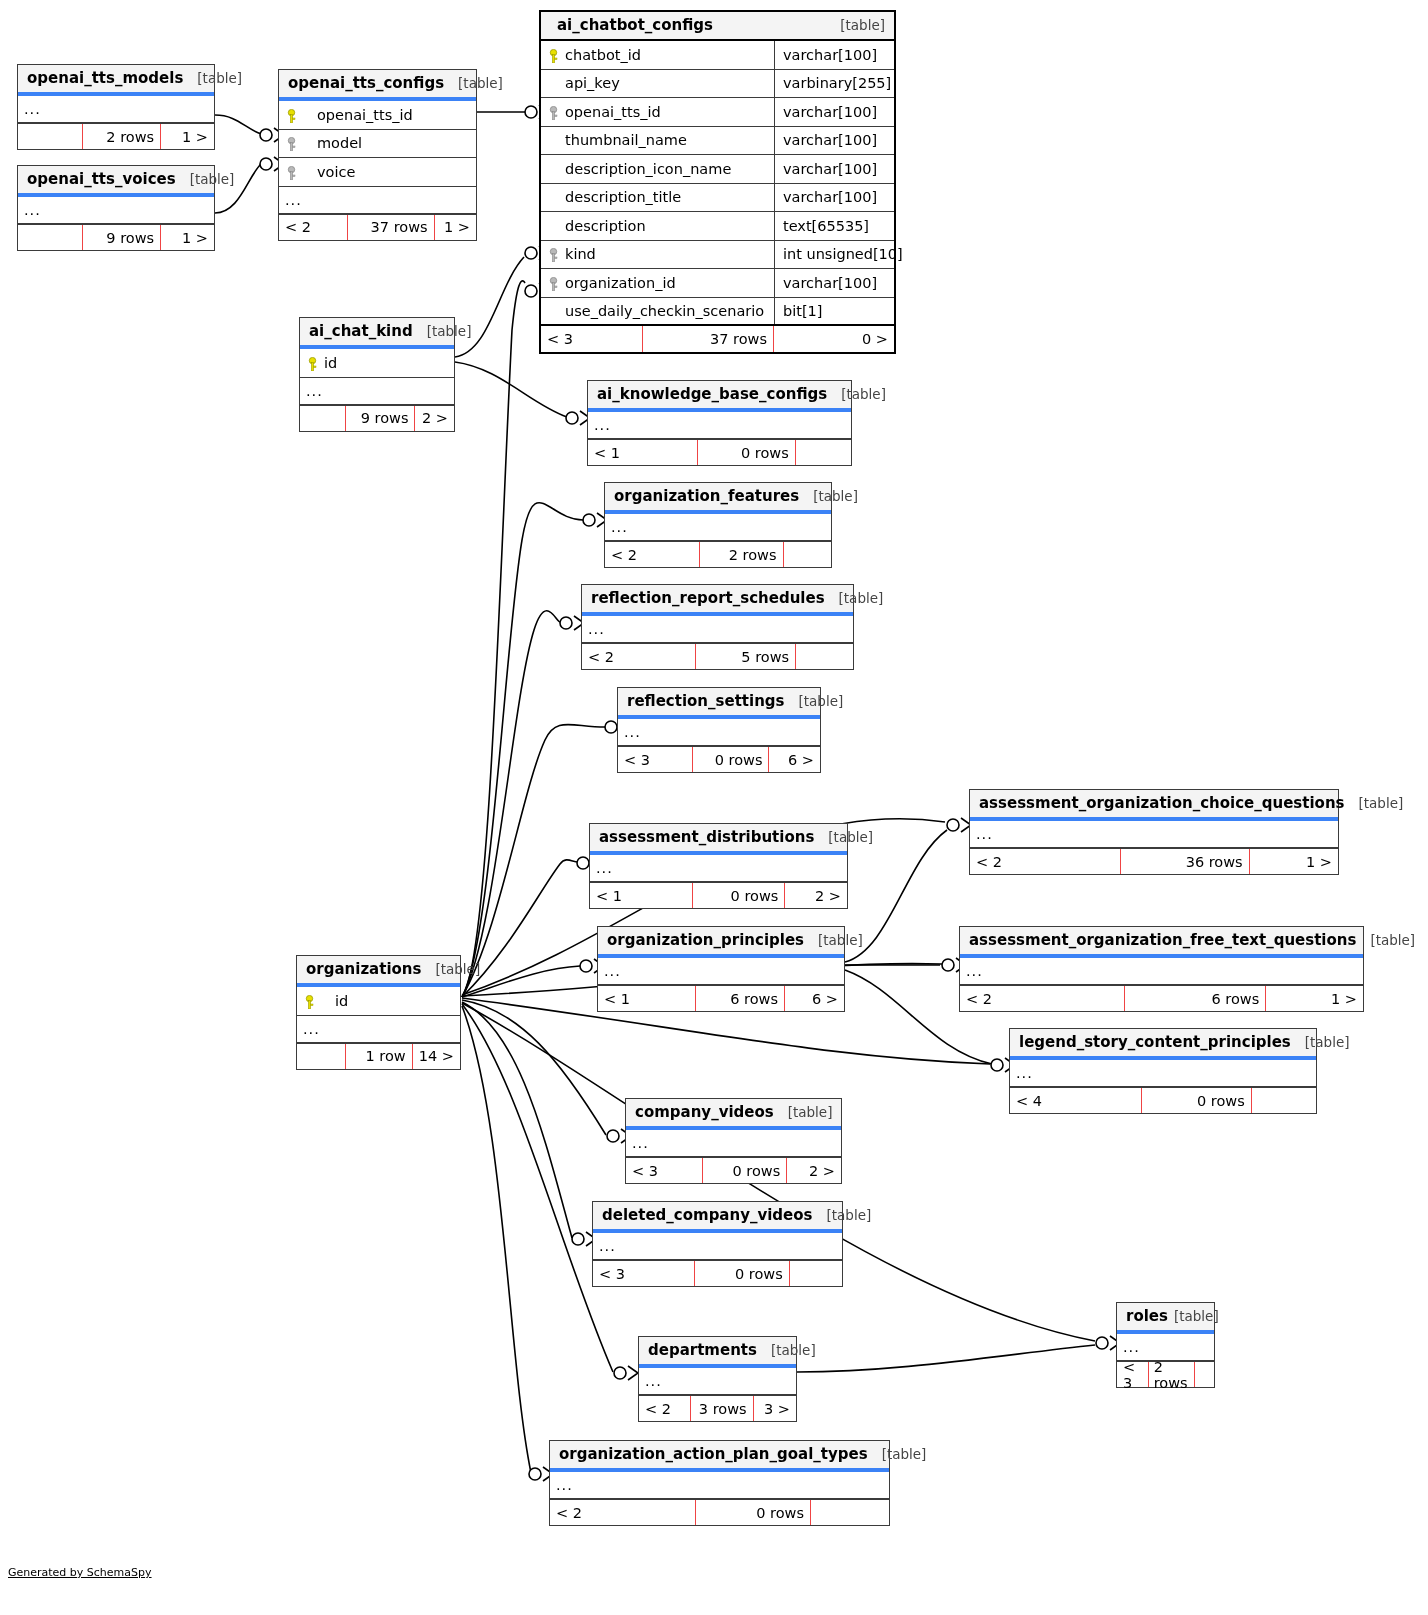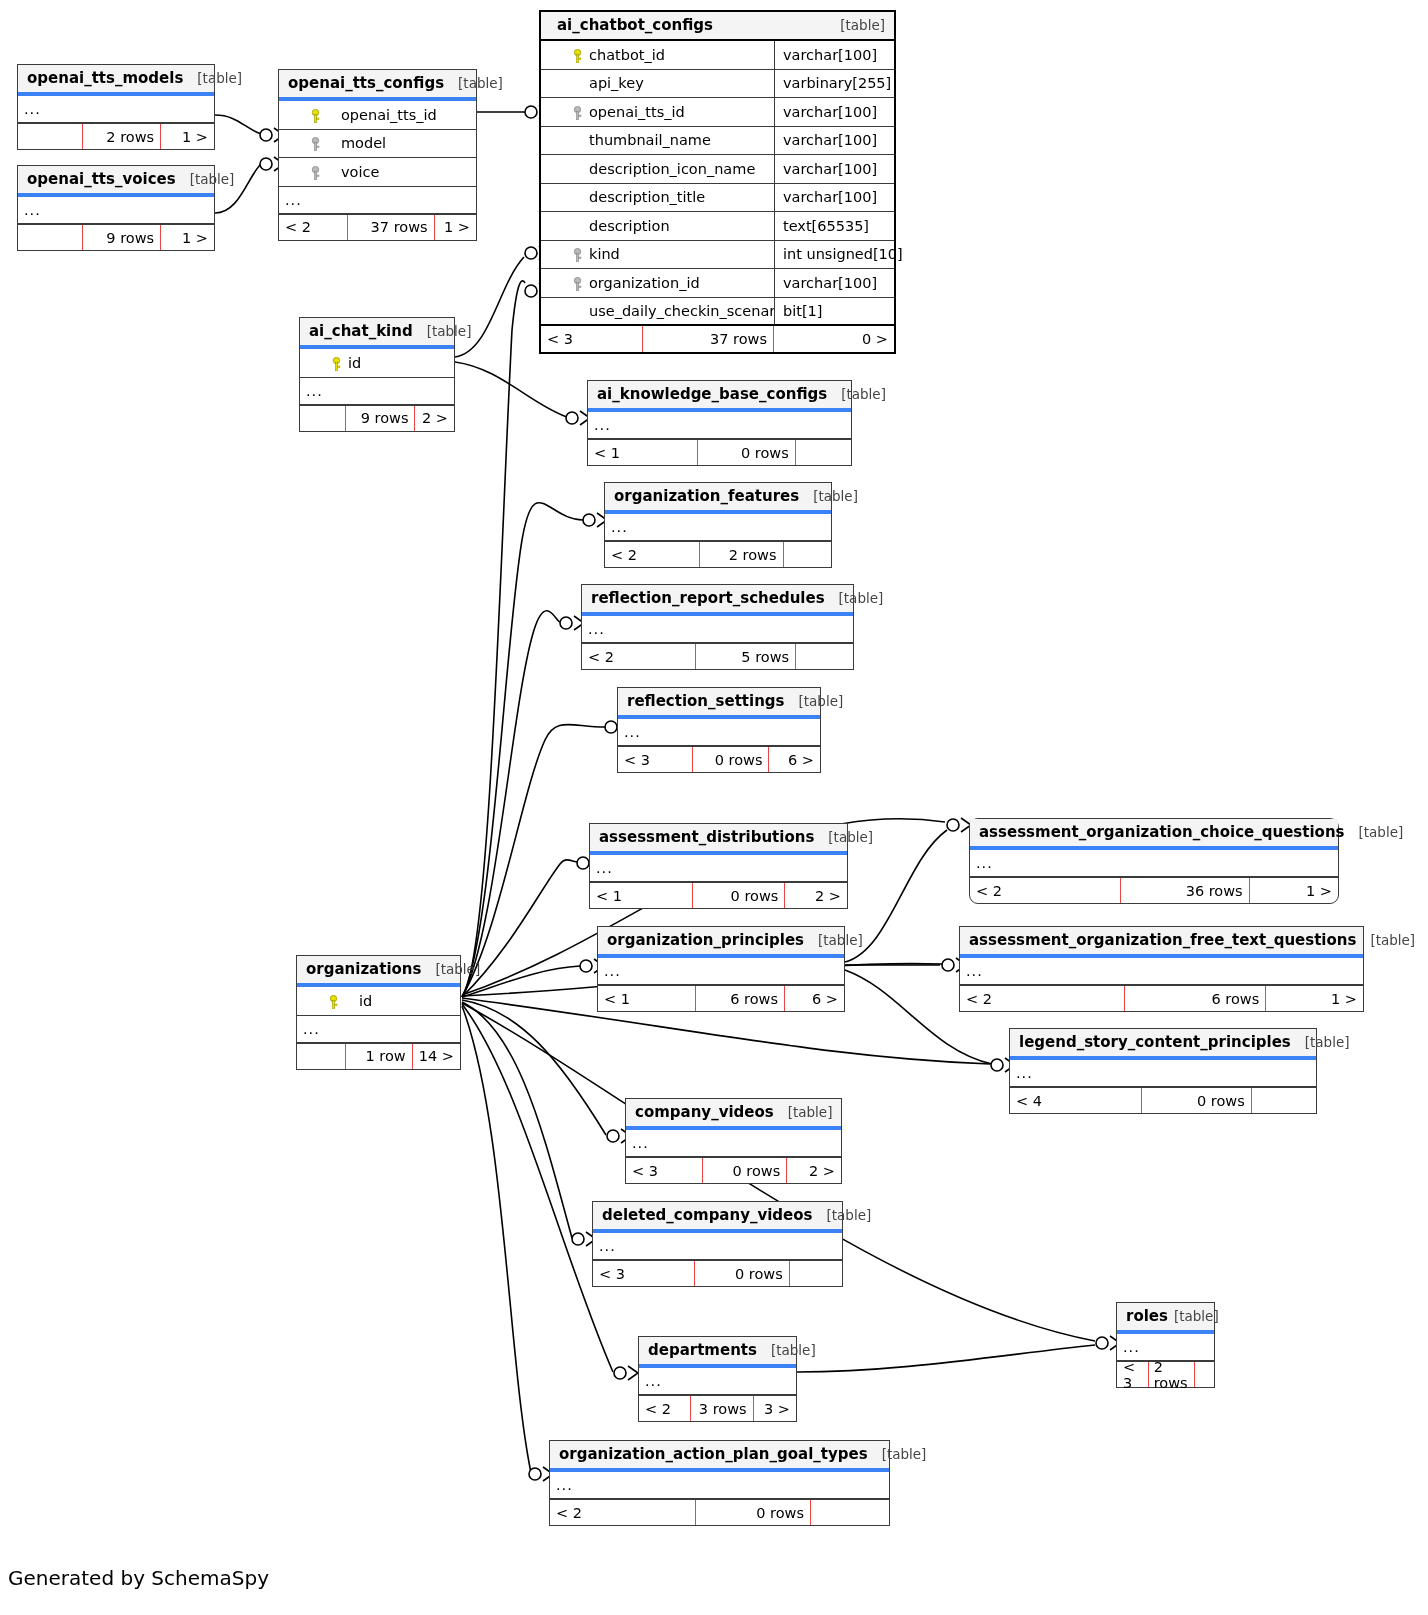--- a/index.html
+++ b/index.html
@@ -37,21 +37,21 @@
   .row{
     display:flex;align-items:center;
     border-bottom:1px solid #3b3b3b;
     box-sizing:border-box;
     height:28.5px;
     white-space:nowrap;
   }
   .row:last-child{border-bottom:none;}
   .colname{
     display:flex;align-items:center;
-    padding-left:24px;
+    padding-left:0;
     box-sizing:border-box;
     overflow:hidden;
   }
   .coltype{
     padding-left:8px;
     box-sizing:border-box;
     border-left:1px solid #3b3b3b;
     height:100%;
     display:flex;align-items:center;
     font-size:14.5px;
@@ -73,21 +73,21 @@
   .table.thick .tfoot{border-top:2px solid #000;}
   .tfoot > div{
     display:flex;align-items:center;box-sizing:border-box;height:100%;
     border-right:1px solid #ef4444;padding:0 6px;
   }
   .tfoot > div:last-child{border-right:none;}
   .f-left{justify-content:flex-start;}
   .f-mid{justify-content:flex-end;}
   .f-right{justify-content:flex-end;}
   .credit{
-    position:absolute;left:8px;top:1566px;font-size:20px;color:#000;
+    position:absolute;left:8px;top:1566px;font-size:11px;color:#000;text-decoration:underline;
   }
 </style>
 </head>
 <body>
 
 <div id="canvas">
 
   <svg class="edges" viewBox="0 0 1428 1615">
 
     <path d="M215,115 C238,115 246,130 262,134"></path>
@@ -463,21 +463,21 @@
     <div class="rowellipsis">
       <span class="ellipsis">...</span>
     </div>
     <div class="tfoot">
       <div class="f-left" style="width:37%">&lt; 3</div>
       <div class="f-mid" style="width:38%">0 rows</div>
       <div class="f-right" style="width:25%">6 &gt;</div>
     </div>
   </div>
 
-  <div class="table" style="left:969px;top:818px;width:370px;border-radius:9px;">
+  <div class="table" style="left:969px;top:789px;width:370px;">
     <div class="thead">
       <span class="tname">assessment_organization_choice_questions</span>
       <span class="ttag">[table]</span>
     </div>
     <div class="rowellipsis">
       <span class="ellipsis">...</span>
     </div>
     <div class="tfoot">
       <div class="f-left" style="width:41%">&lt; 2</div>
       <div class="f-mid" style="width:35%">36 rows</div>

